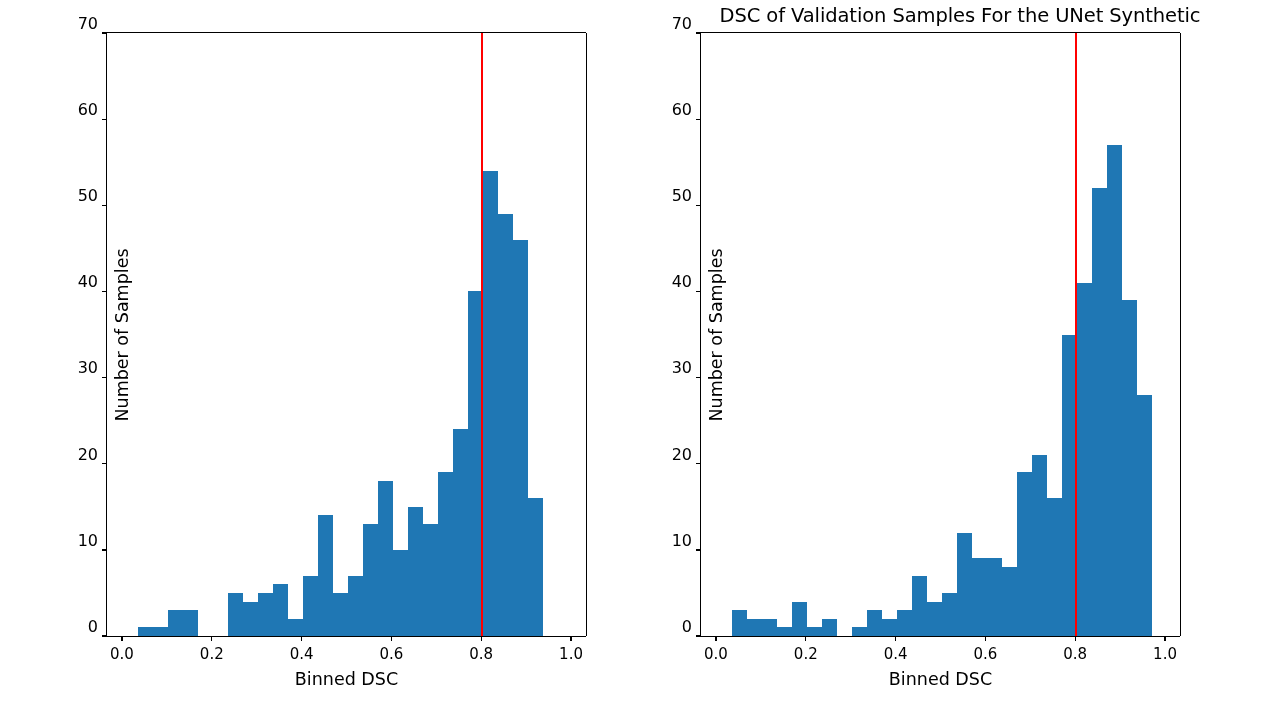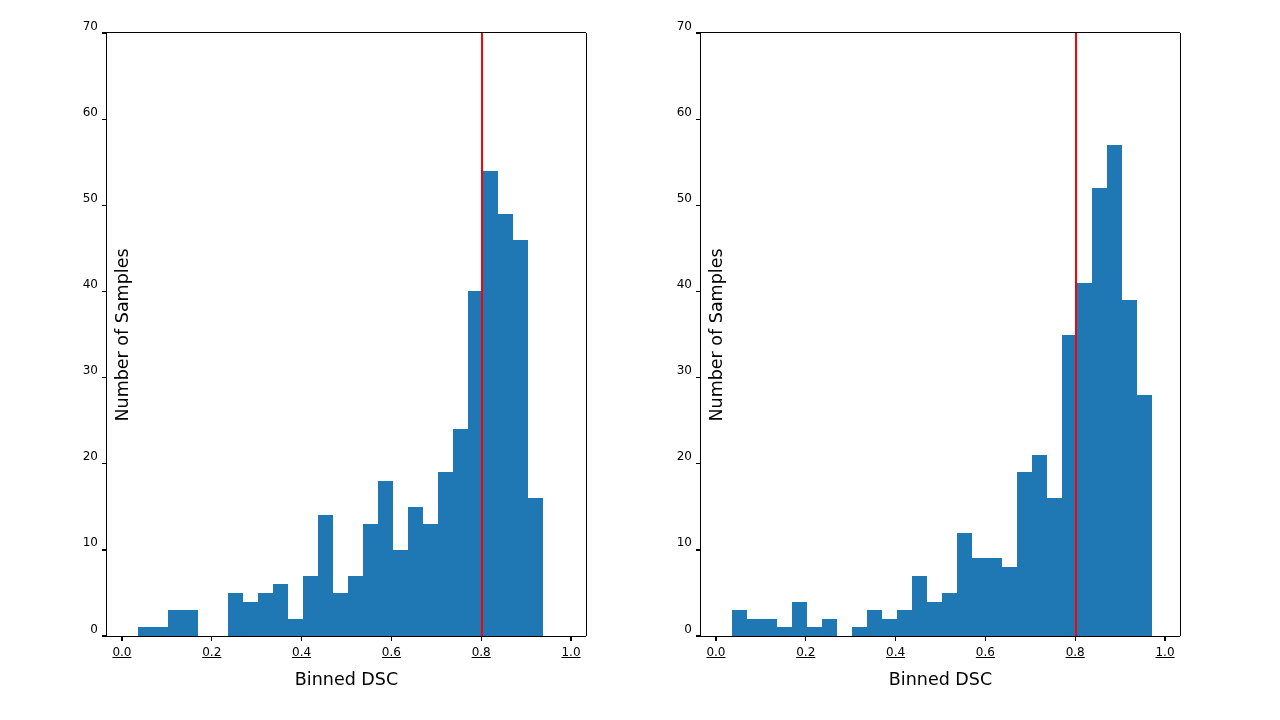--- a/index.html
+++ b/index.html
@@ -77,39 +77,38 @@
   .ytick {
     position: absolute;
     right: 100%;
     width: 5px; height: 1.3px;
     background: #000;
   }
   .ytick-label {
     position: absolute;
     right: calc(100% + 9px);
     transform: translateY(-50%);
-    font-size: 12px;
+    font-size: 16px;
     color: #000;
     white-space: nowrap;
   }
   
   .xtick {
     position: absolute;
     top: 100%;
     width: 1.3px; height: 5px;
     background: #000;
   }
   .xtick-label {
     position: absolute;
     top: calc(100% + 9px);
     transform: translateX(-50%);
-    font-size: 12px;
-    color: #000;
-    white-space: nowrap;
-    text-decoration: underline;
+    font-size: 15px;
+    color: #000;
+    white-space: nowrap;
   }
   .xlabel {
     position: absolute;
     top: calc(100% + 33px);
     left: 0; width: 100%;
     text-align: center;
     font-size: 17.5px;
     color: #000;
   }
   .ylabel {
@@ -197,20 +196,21 @@
           <div class="xtick" style="left: calc(96.8779% - 0.65px);"></div>
           <div class="xtick-label" style="left: 96.8779%;">1.0</div>
         </div>
 
       <div class="xlabel">Binned DSC</div>
       <div class="ylabel">Number of Samples</div>
     </div>
   </div>
 
   <div class="panel" id="panel-right">
+    <div class="panel-title">DSC of Validation Samples For the UNet Synthetic</div>
 
     <div class="axes" id="axes-right">
       <div class="spine-top"></div>
       <div class="spine-right"></div>
 
       <div class="bars" id="bars-right">
           <div class="bar" style="left: 6.56291%; width: 3.12207%; height: 4.28571%; background: rgb(31, 119, 180);"></div>
           <div class="bar" style="left: 9.68498%; width: 3.12207%; height: 2.85714%; background: rgb(31, 119, 180);"></div>
           <div class="bar" style="left: 12.8071%; width: 3.12207%; height: 2.85714%; background: rgb(31, 119, 180);"></div>
           <div class="bar" style="left: 15.9385%; width: 3.12207%; height: 1.42857%; background: rgb(31, 119, 180);"></div>

